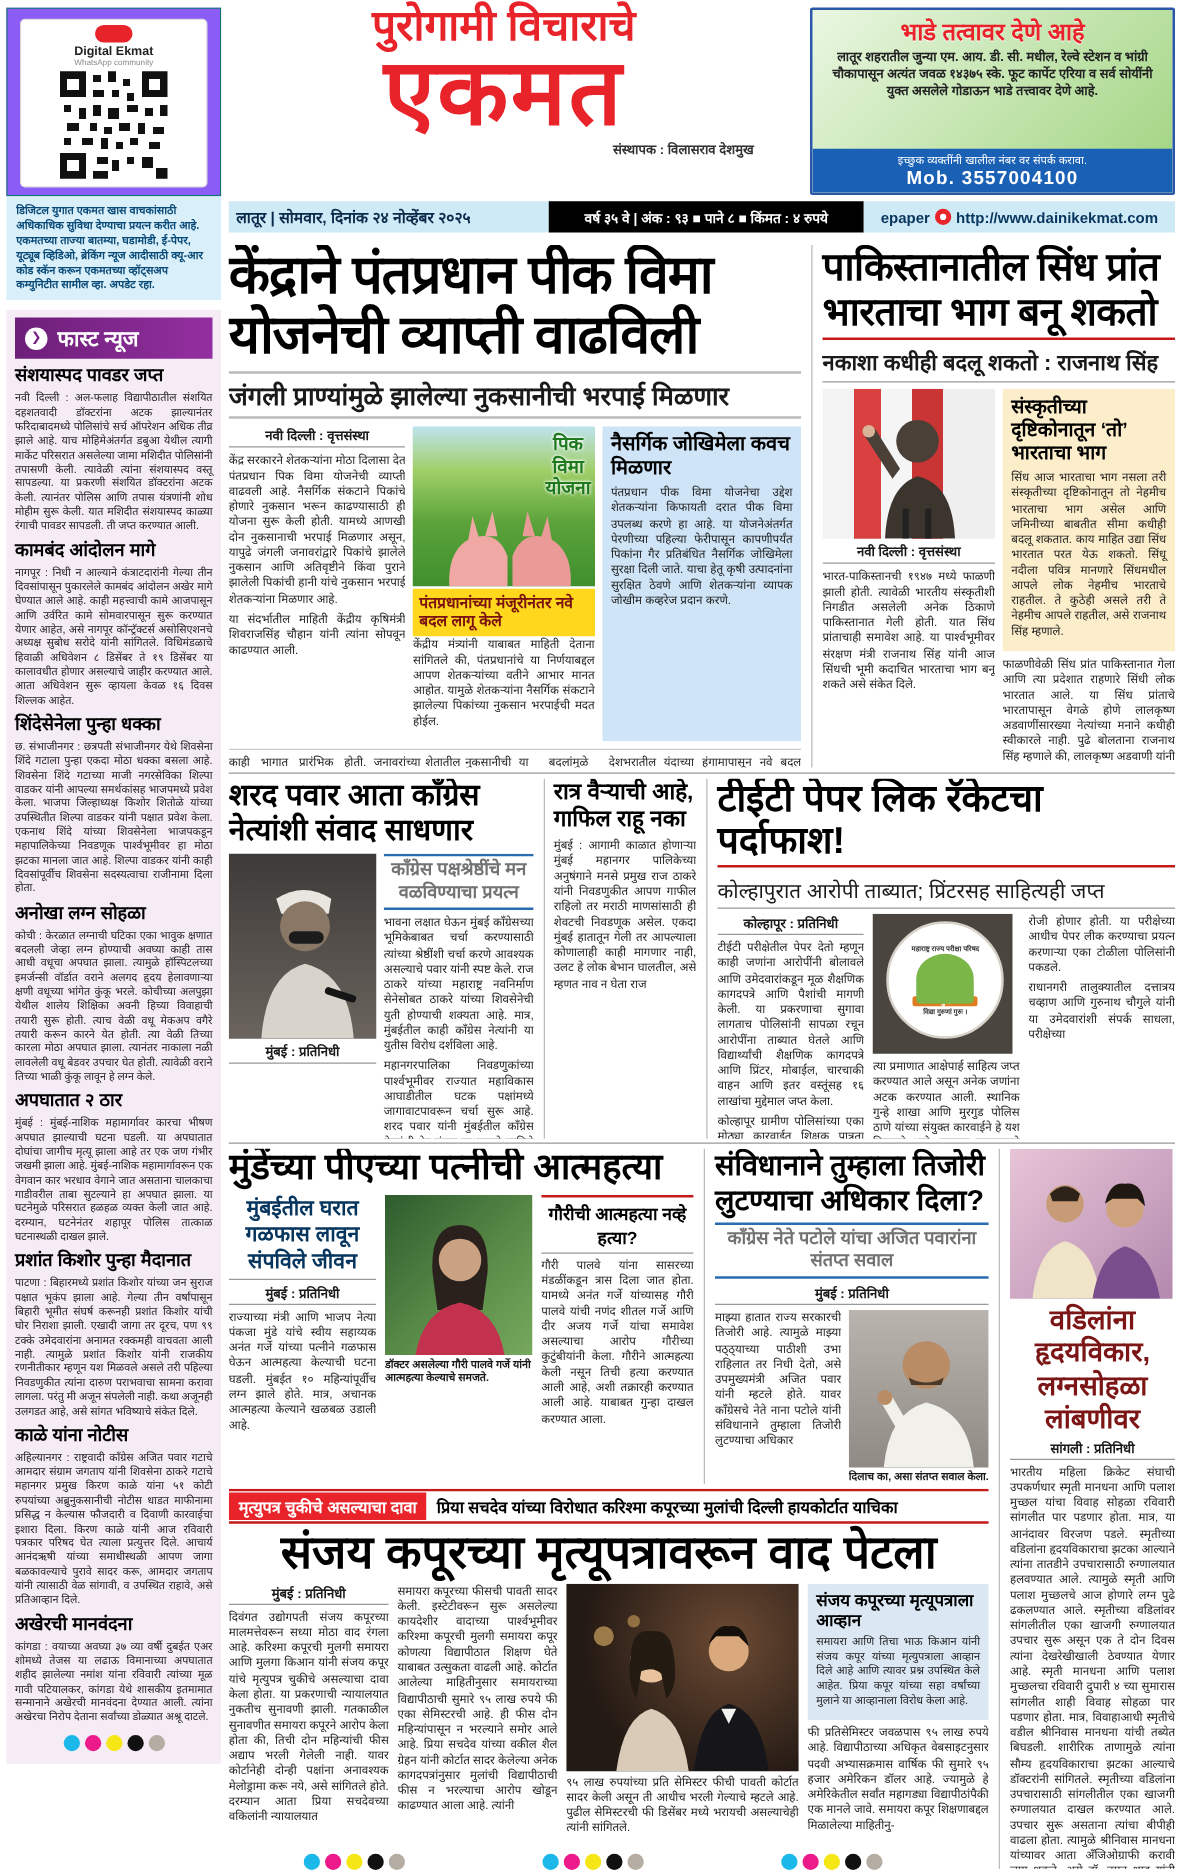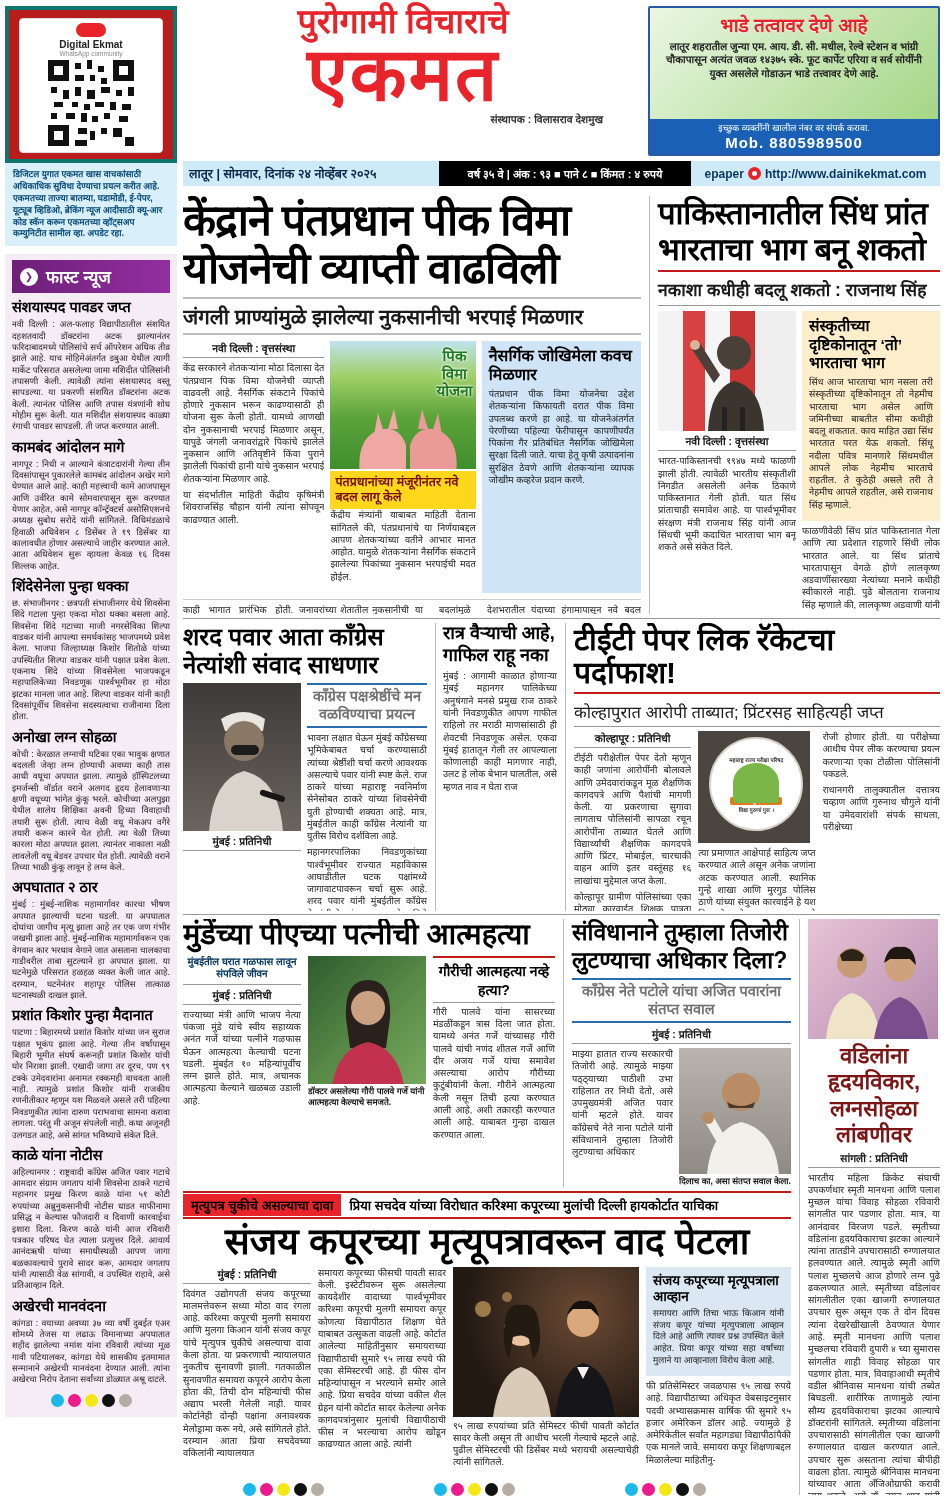--- a/index.html
+++ b/index.html
@@ -1,20 +1,20 @@
 <!DOCTYPE html>
 <html><head>
 <meta charset="utf-8">
 <style>
   html,body{margin:0;padding:0;background:#e9e9e9;}
   .page{position:relative;width:945px;height:1501px;background:#ffffff;margin:0 auto;overflow:hidden;
         font-family:"Liberation Sans","DejaVu Sans",sans-serif;color:#1a1a1a;}
   
   .sidebar{position:absolute;left:5px;top:6px;width:172px;height:1488px;overflow:hidden;}
-  .qrbox{background:#b91c1c;border:4px solid #0f766e;padding:8px 10px 6px;text-align:center;}
+  .qrbox{background:#8b5cf6;border:1px solid #0f766e;padding:8px 10px 6px;text-align:center;}
   .qrcard{background:#fff;border:1px solid #ddd;border-radius:4px;padding:4px 4px 6px;}
   .qrlogo{width:30px;height:14px;background:#e8232a;border-radius:7px;margin:0 auto 2px;}
   .qrbrand{font-weight:bold;font-size:10px;color:#222;}
   .qrsub{font-size:6.5px;color:#888;margin-bottom:3px;}
   .qrsvg{display:block;margin:0 auto;}
   .qrnote{background:#d9f0fa;color:#0a4a78;font-size:8.8px;line-height:1.35;font-weight:bold;
           padding:6px 8px;text-align:left;}
   .fastwrap{background:#f6ecf6;margin-top:8px;padding:6px 7px 10px;}
   .fasthead{background:linear-gradient(90deg,#6d1f79,#932fa0);color:#fff;font-weight:800;font-size:17px;
             display:flex;align-items:center;gap:8px;padding:5px 8px;margin-bottom:6px;}
@@ -100,34 +100,34 @@
            border:2px solid #d7d2c8;display:flex;flex-direction:column;align-items:center;justify-content:center;text-align:center;}
   .tetleaf{width:46px;height:40px;background:#7ab648;border-radius:50% 50% 8% 8%;position:relative;}
   .tetband{width:52px;background:#e07b1f;color:#fff;font-size:6px;font-weight:bold;border-radius:2px;margin-top:-6px;}
   .tetname{font-size:5.5px;font-weight:bold;color:#333;margin-top:2px;line-height:1.1;}
   
   .rowc{position:absolute;left:0;top:910px;width:757px;height:584px;border-top:1px solid #999;}
   .munde{position:absolute;left:0;top:4px;width:372px;height:268px;overflow:hidden;}
   .munde h2{font-size:29px;line-height:1.1;margin-bottom:5px;}
   .munde-row{display:flex;gap:7px;height:225px;overflow:hidden;}
   .mb1{width:118px;} .mb2{width:118px;} .mb3{flex:1;}
-  .mbox h4{font-size:10px;color:#06355e;text-align:center;line-height:1.25;border-bottom:1px solid #999;padding-bottom:3px;margin-bottom:3px;}
+  .mbox h4{font-size:17px;color:#06355e;text-align:center;line-height:1.25;border-bottom:1px solid #999;padding-bottom:3px;margin-bottom:3px;}
   .gauri{width:118px;height:128px;background:linear-gradient(135deg,#2e5c2e,#5d8f4a 60%,#77a85e);position:relative;overflow:hidden;}
   .capt{font-size:8.6px;font-weight:bold;line-height:1.25;margin-top:2px;}
   .hbox h4{font-size:14px;text-align:center;border-top:2px solid #c51a1a;border-bottom:1px solid #999;padding:3px 0;margin-bottom:3px;}
   .tijori{position:absolute;left:380px;top:4px;width:228px;height:268px;border-left:1px solid #bbb;padding-left:8px;box-sizing:border-box;overflow:hidden;}
   .tijori h2{font-size:23px;line-height:1.2;}
   .tijori-row{display:flex;gap:6px;margin-top:3px;}
   .patole{width:112px;height:126px;background:linear-gradient(180deg,#b9b4ae,#8f8a84);position:relative;overflow:hidden;}
   .wedding{position:absolute;left:616px;top:4px;width:141px;height:576px;border-left:1px solid #bbb;padding-left:8px;box-sizing:border-box;overflow:hidden;}
   .couple{width:130px;height:120px;background:linear-gradient(135deg,#e7c4d6,#caa3c0 60%,#b289ad);position:relative;overflow:hidden;margin-bottom:4px;}
   .wedding h3{font-size:22px;line-height:1.2;color:#7c1616;text-align:center;margin-bottom:2px;}
   .kapur{position:absolute;left:0;top:276px;width:608px;height:282px;overflow:hidden;}
   .strip{display:flex;align-items:center;border-top:2px solid #c51a1a;border-bottom:2px solid #c51a1a;height:24px;overflow:hidden;}
-  .strip .s1{background:#e8232a;color:#000000;font-weight:800;font-size:13px;padding:2px 8px;white-space:nowrap;}
+  .strip .s1{background:#e8232a;color:#ffffff;font-weight:800;font-size:13px;padding:2px 8px;white-space:nowrap;}
   .strip .s2{color:#000000;font-weight:800;font-size:13px;padding-left:8px;white-space:nowrap;}
   .kapur h2{font-size:37px;line-height:1.1;text-align:center;margin:3px 0 4px;}
   .kapur-cols{display:flex;gap:7px;height:200px;overflow:hidden;}
   .kc1{width:128px;} .kc2{width:128px;} .kcp{width:186px;} .kc4{flex:1;}
   .kapimg{width:186px;height:150px;background:radial-gradient(circle at 70% 30%,#6b4a33,#241a14 70%);position:relative;overflow:hidden;margin-bottom:3px;}
   .kbox{background:#dbe7f3;padding:6px 7px;margin-bottom:4px;}
   .kbox h4{font-size:13.5px;line-height:1.2;margin-bottom:3px;}
   .kbox p{font-size:8.8px;}
   
   .dots{display:flex;gap:4px;justify-content:center;margin-top:8px;}
@@ -246,21 +246,21 @@
       <div class="mastc">
         <div class="tagline">पुरोगामी विचाराचे</div>
         <div class="ekmat">एकमत</div>
         <div class="founder">संस्थापक : विलासराव देशमुख</div>
       </div>
       <div class="adbox">
         <div class="adtitle">भाडे तत्वावर देणे आहे</div>
         <div class="adbody">लातूर शहरातील जुन्या एम. आय. डी. सी. मधील, रेल्वे स्टेशन व भांग्री चौकापासून अत्यंत जवळ १४३७५ स्के. फूट कार्पेट एरिया व सर्व सोयींनी युक्त असलेले गोडाऊन भाडे तत्त्वावर देणे आहे.</div>
         <div class="adfoot">
           <div class="adcontact">इच्छुक व्यक्तींनी खालील नंबर वर संपर्क करावा.</div>
-          <div class="adphone">Mob. 8805989500</div>
+          <div class="adphone">Mob. 3557004100</div>
         </div>
       </div>
     </header>
 
     <div class="datebar">
       <div class="d-left">लातूर | सोमवार, दिनांक २४ नोव्हेंबर २०२५</div>
       <div class="d-mid">वर्ष ३५ वे | अंक : ९३ ■ पाने ८ ■ किंमत : ४ रुपये</div>
       <div class="d-right">
         <span>epaper</span>
         <span class="eicon"></span>

